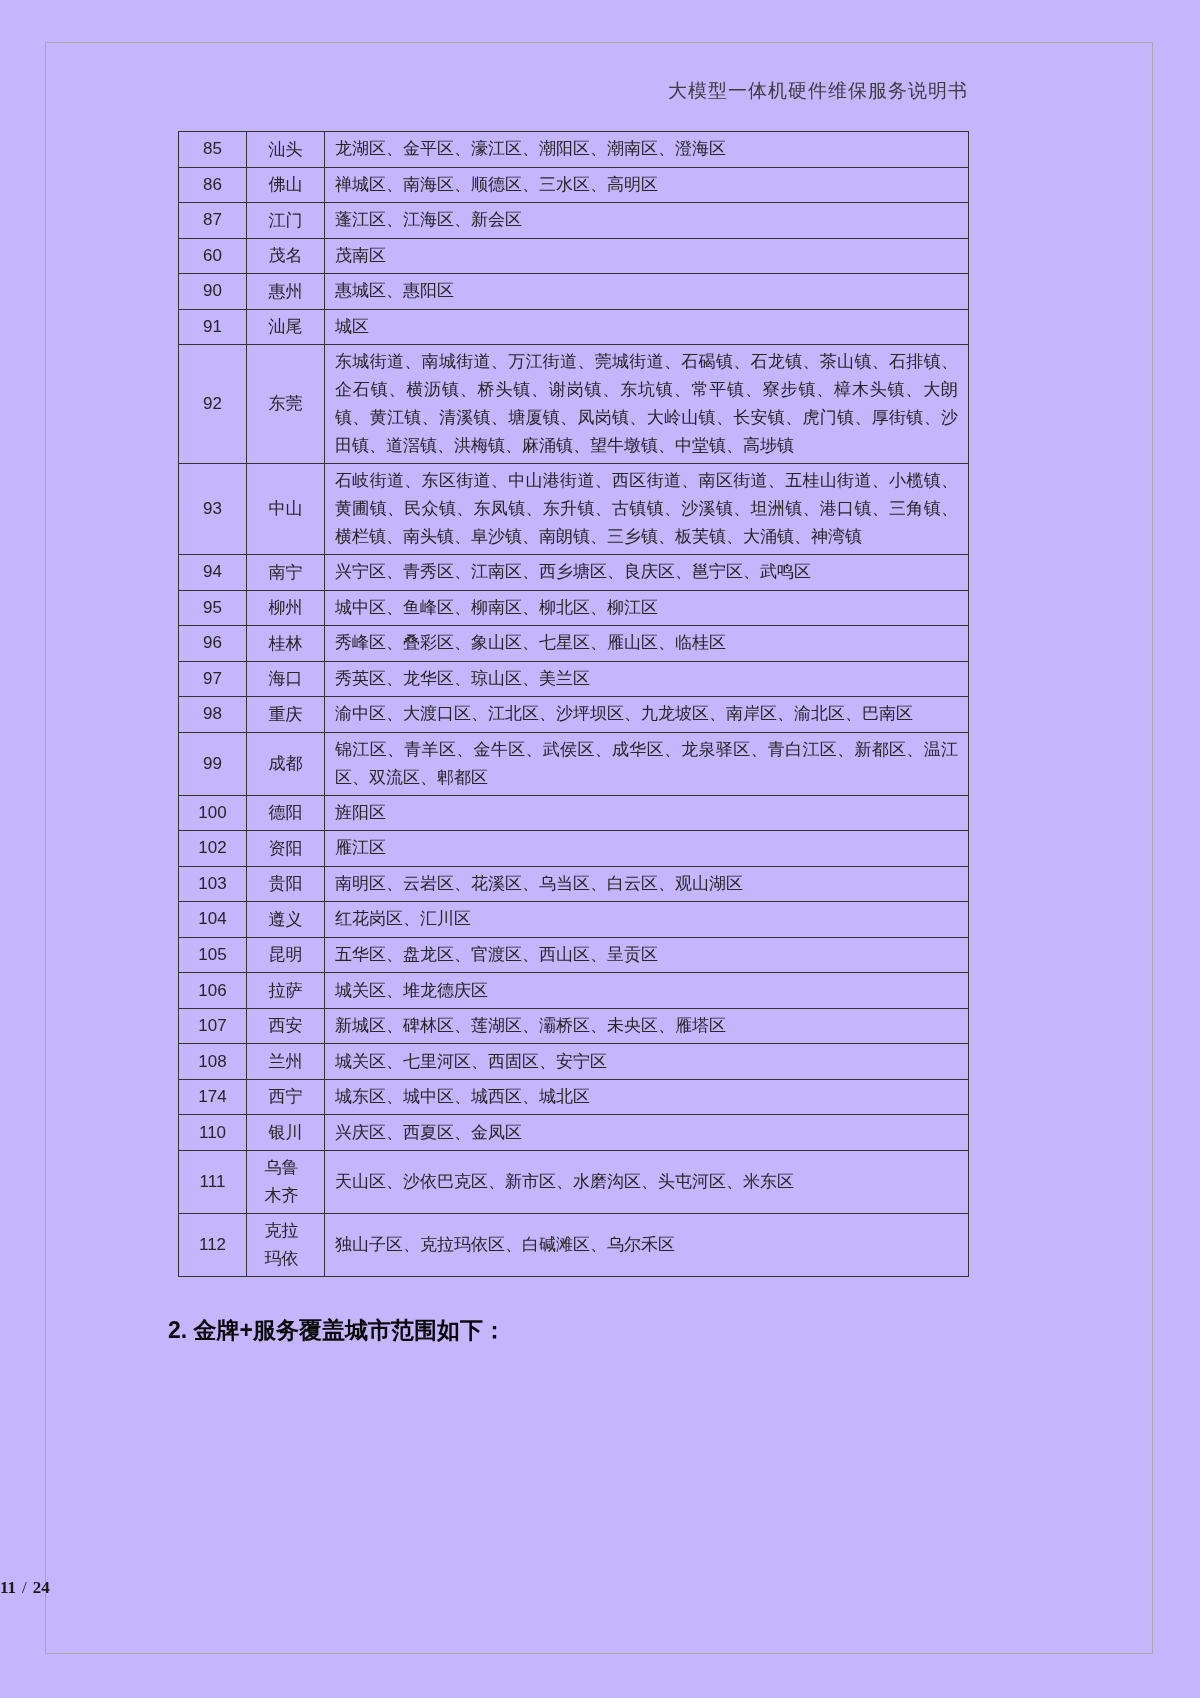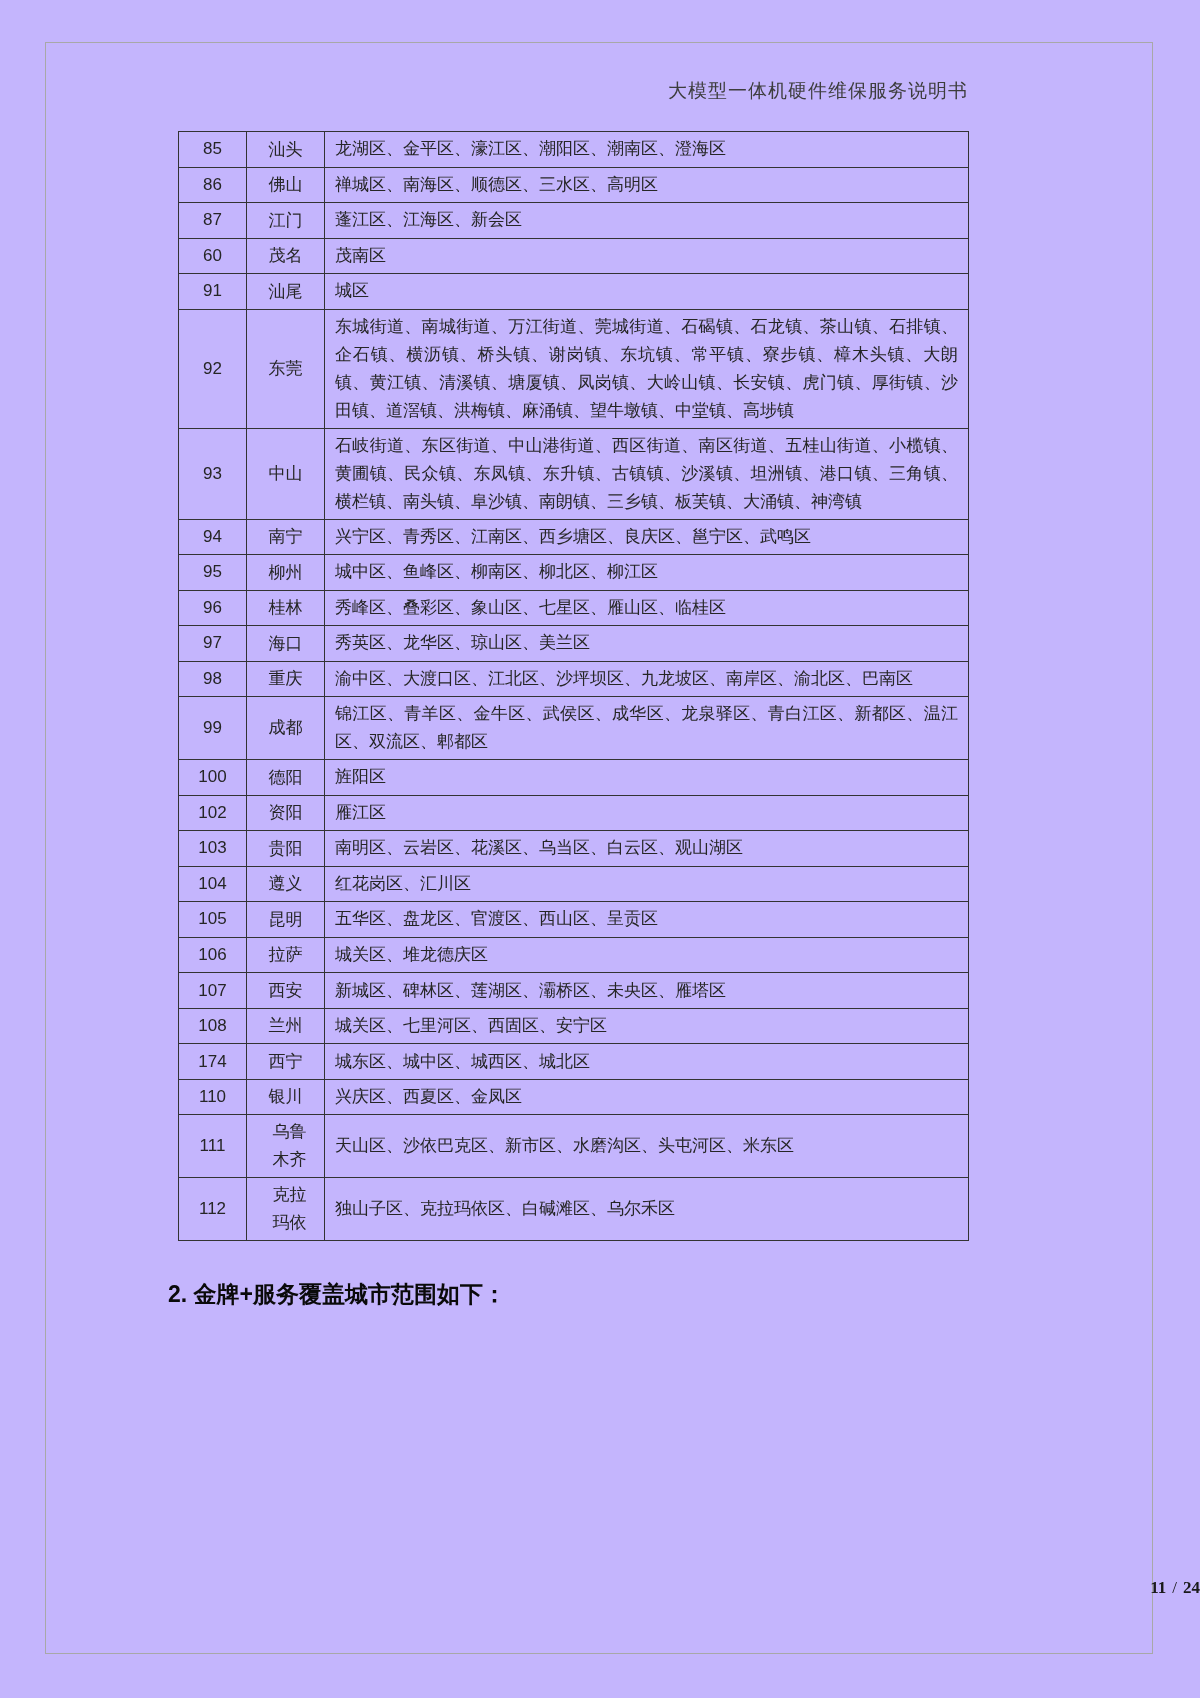--- a/index.html
+++ b/index.html
@@ -62,40 +62,40 @@
     margin-top: 20px;
   }
   td.td-city {
     width: 78px;
     text-align: center;
     padding: 3px 2px;
   }
   .city-inner {
     display: inline-block;
     max-width: 42px;
-    text-align: right;
+    text-align: left;
     vertical-align: middle;
   }
   td.td-districts {
     width: 644px;
     text-align: justify;
   }
   .section-heading {
     margin-top: 38px;
     margin-left: -10px;
     font-size: 23px;
     font-weight: bold;
     color: #0a0a0a;
   }
   .page-footer {
     position: absolute;
     top: 1578px;
     left: 0;
     width: 1200px;
-    text-align: right;
+    text-align: left;
     font-family: "Liberation Serif", serif;
     font-size: 17px;
     color: #1a1a1a;
   }
   .page-footer .pg-num { font-weight: bold; }
   .page-footer .pg-sep { font-weight: normal; padding: 0 6px; }
 </style>
 </head>
 <body>
 
@@ -122,20 +122,25 @@
             <td class="td-no">87</td>
             <td class="td-city"><span class="city-inner">江门</span></td>
             <td class="td-districts">蓬江区、江海区、新会区</td>
           </tr>
           <tr>
             <td class="td-no">60</td>
             <td class="td-city"><span class="city-inner">茂名</span></td>
             <td class="td-districts">茂南区</td>
           </tr>
           <tr>
+            <td class="td-no">90</td>
+            <td class="td-city"><span class="city-inner">惠州</span></td>
+            <td class="td-districts">惠城区、惠阳区</td>
+          </tr>
+          <tr>
             <td class="td-no">91</td>
             <td class="td-city"><span class="city-inner">汕尾</span></td>
             <td class="td-districts">城区</td>
           </tr>
           <tr>
             <td class="td-no">92</td>
             <td class="td-city"><span class="city-inner">东莞</span></td>
             <td class="td-districts">东城街道、南城街道、万江街道、莞城街道、石碣镇、石龙镇、茶山镇、石排镇、企石镇、横沥镇、桥头镇、谢岗镇、东坑镇、常平镇、寮步镇、樟木头镇、大朗镇、黄江镇、清溪镇、塘厦镇、凤岗镇、大岭山镇、长安镇、虎门镇、厚街镇、沙田镇、道滘镇、洪梅镇、麻涌镇、望牛墩镇、中堂镇、高埗镇</td>
           </tr>
           <tr>

